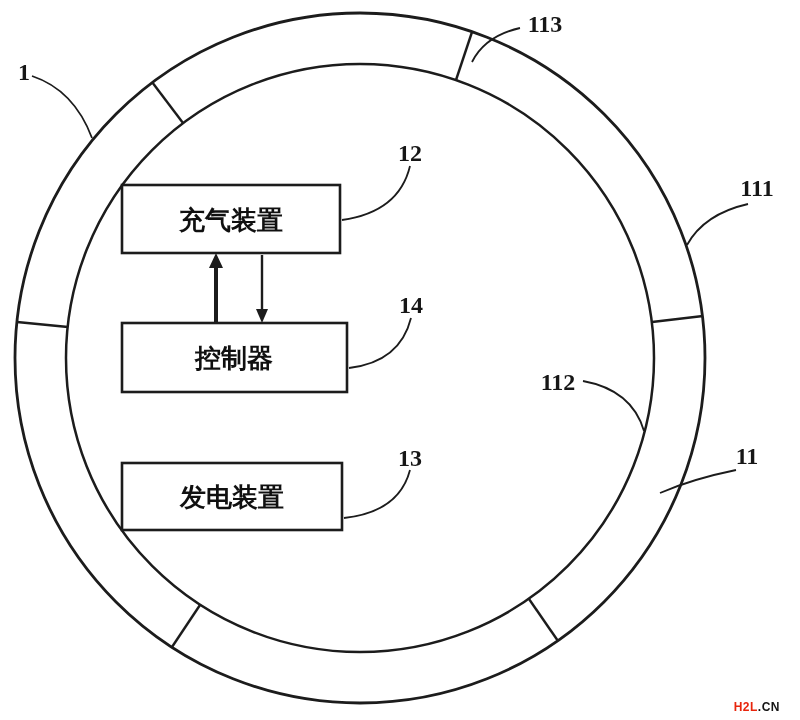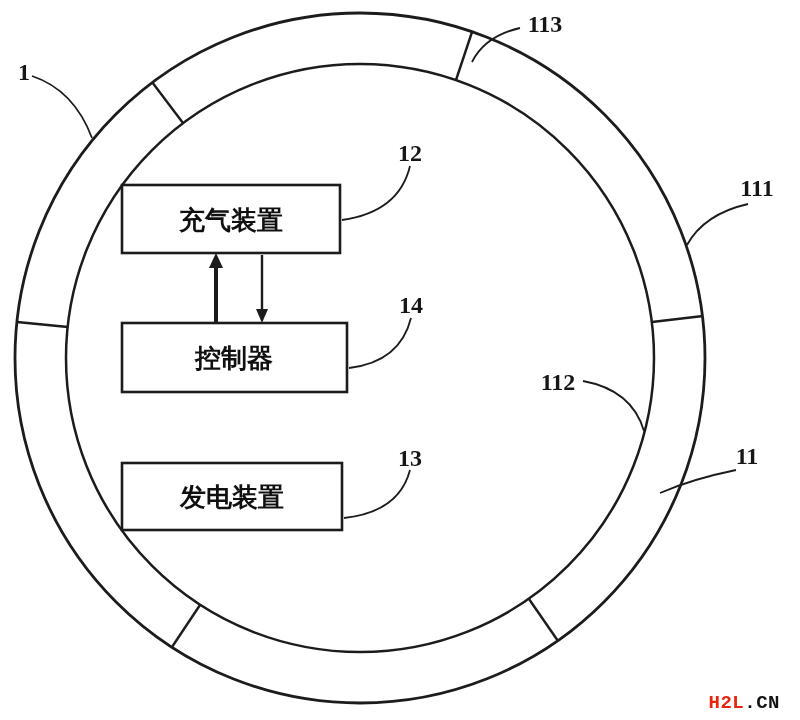--- a/index.html
+++ b/index.html
@@ -6,21 +6,21 @@
   .page{
     position:relative;width:800px;height:720px;background:#ffffff;overflow:hidden;
     font-family:"Liberation Sans",sans-serif;
   }
   .page svg{position:absolute;left:0;top:0;}
   .line{stroke:#1c1c1c;fill:none;}
   .ref-num{font-family:"Liberation Serif",serif;font-weight:bold;font-size:24px;fill:#161616;}
   .box-label{font-family:"Liberation Sans",sans-serif;font-weight:600;font-size:26px;fill:#101010;}
   .watermark{
     position:absolute;right:20px;bottom:6px;
-    font-family:Liberation Mono, monospace;font-weight:bold;font-size:19px;letter-spacing:0.5px;
+    font-family:Liberation Sans, sans-serif;font-weight:bold;font-size:12px;letter-spacing:0.5px;
   }
   .watermark .brand{color:#e8250c;}
   .watermark .suffix{color:#141414;}
 </style>
 </head>
 <body>
 
 <div class="page">
   <svg width="800" height="720" viewBox="0 0 800 720">
 

